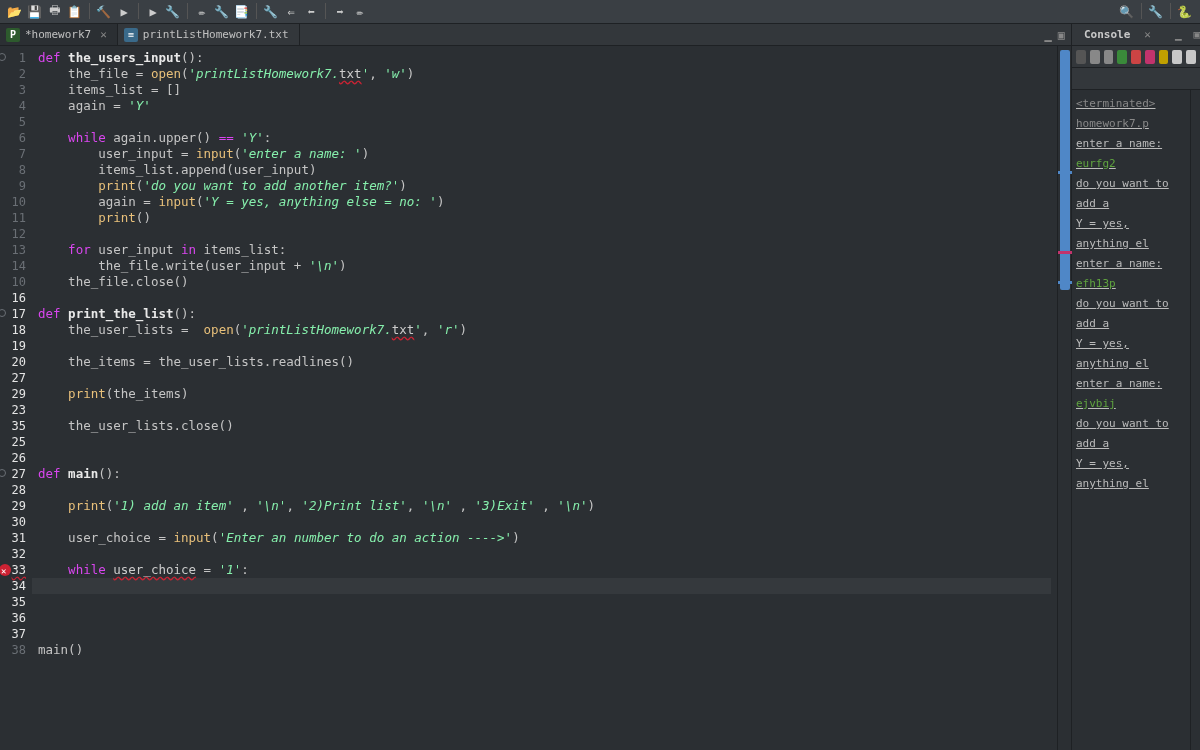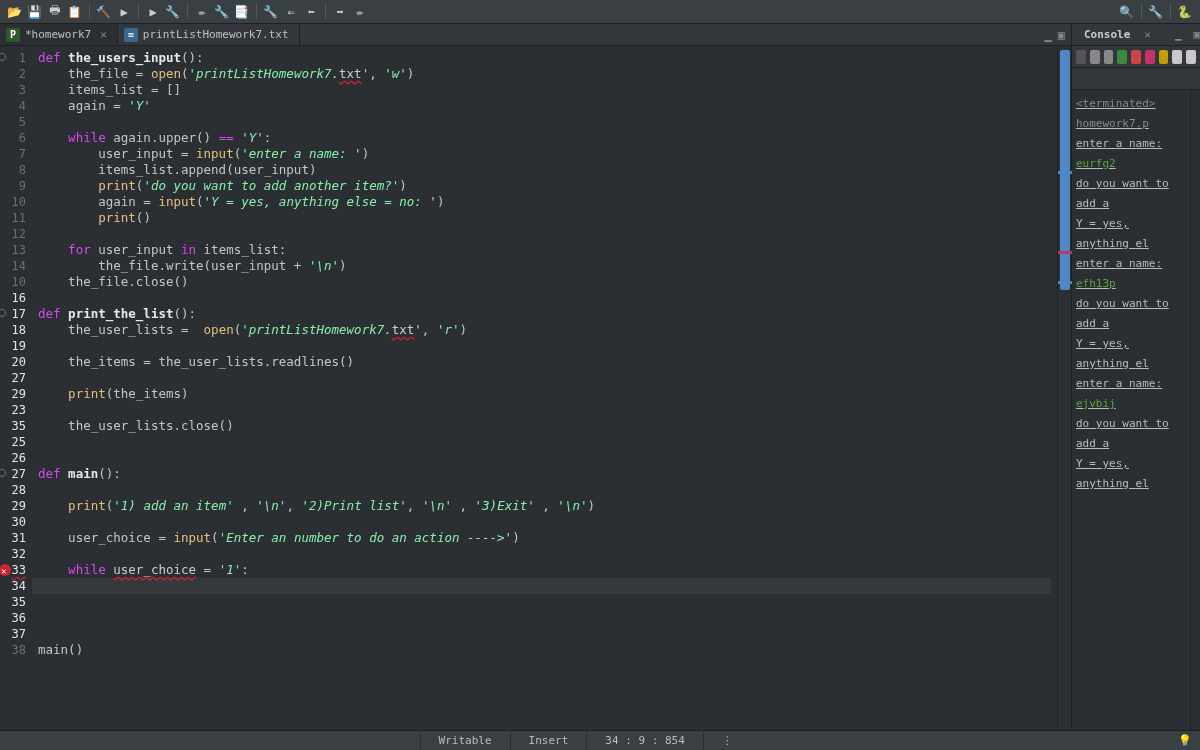--- a/index.html
+++ b/index.html
@@ -232,23 +232,14 @@
             <div><span>Y = yes, anything el</span></div>
           </div>
         <div class="rp-vscroll">
           
         </div>
       </div>
     </div>
 
   </div>
 
-  <div class="status">
-    <div class="sp"></div>
-    <div class="cell">Writable</div>
-    <div class="cell">Insert</div>
-    <div class="cell">34 : 9 : 854</div>
-    <div class="cell">⋮</div>
-    <div class="sp"></div>
-    <div class="bulb">💡</div>
-  </div>
 
 </div>
 
 </body></html>

